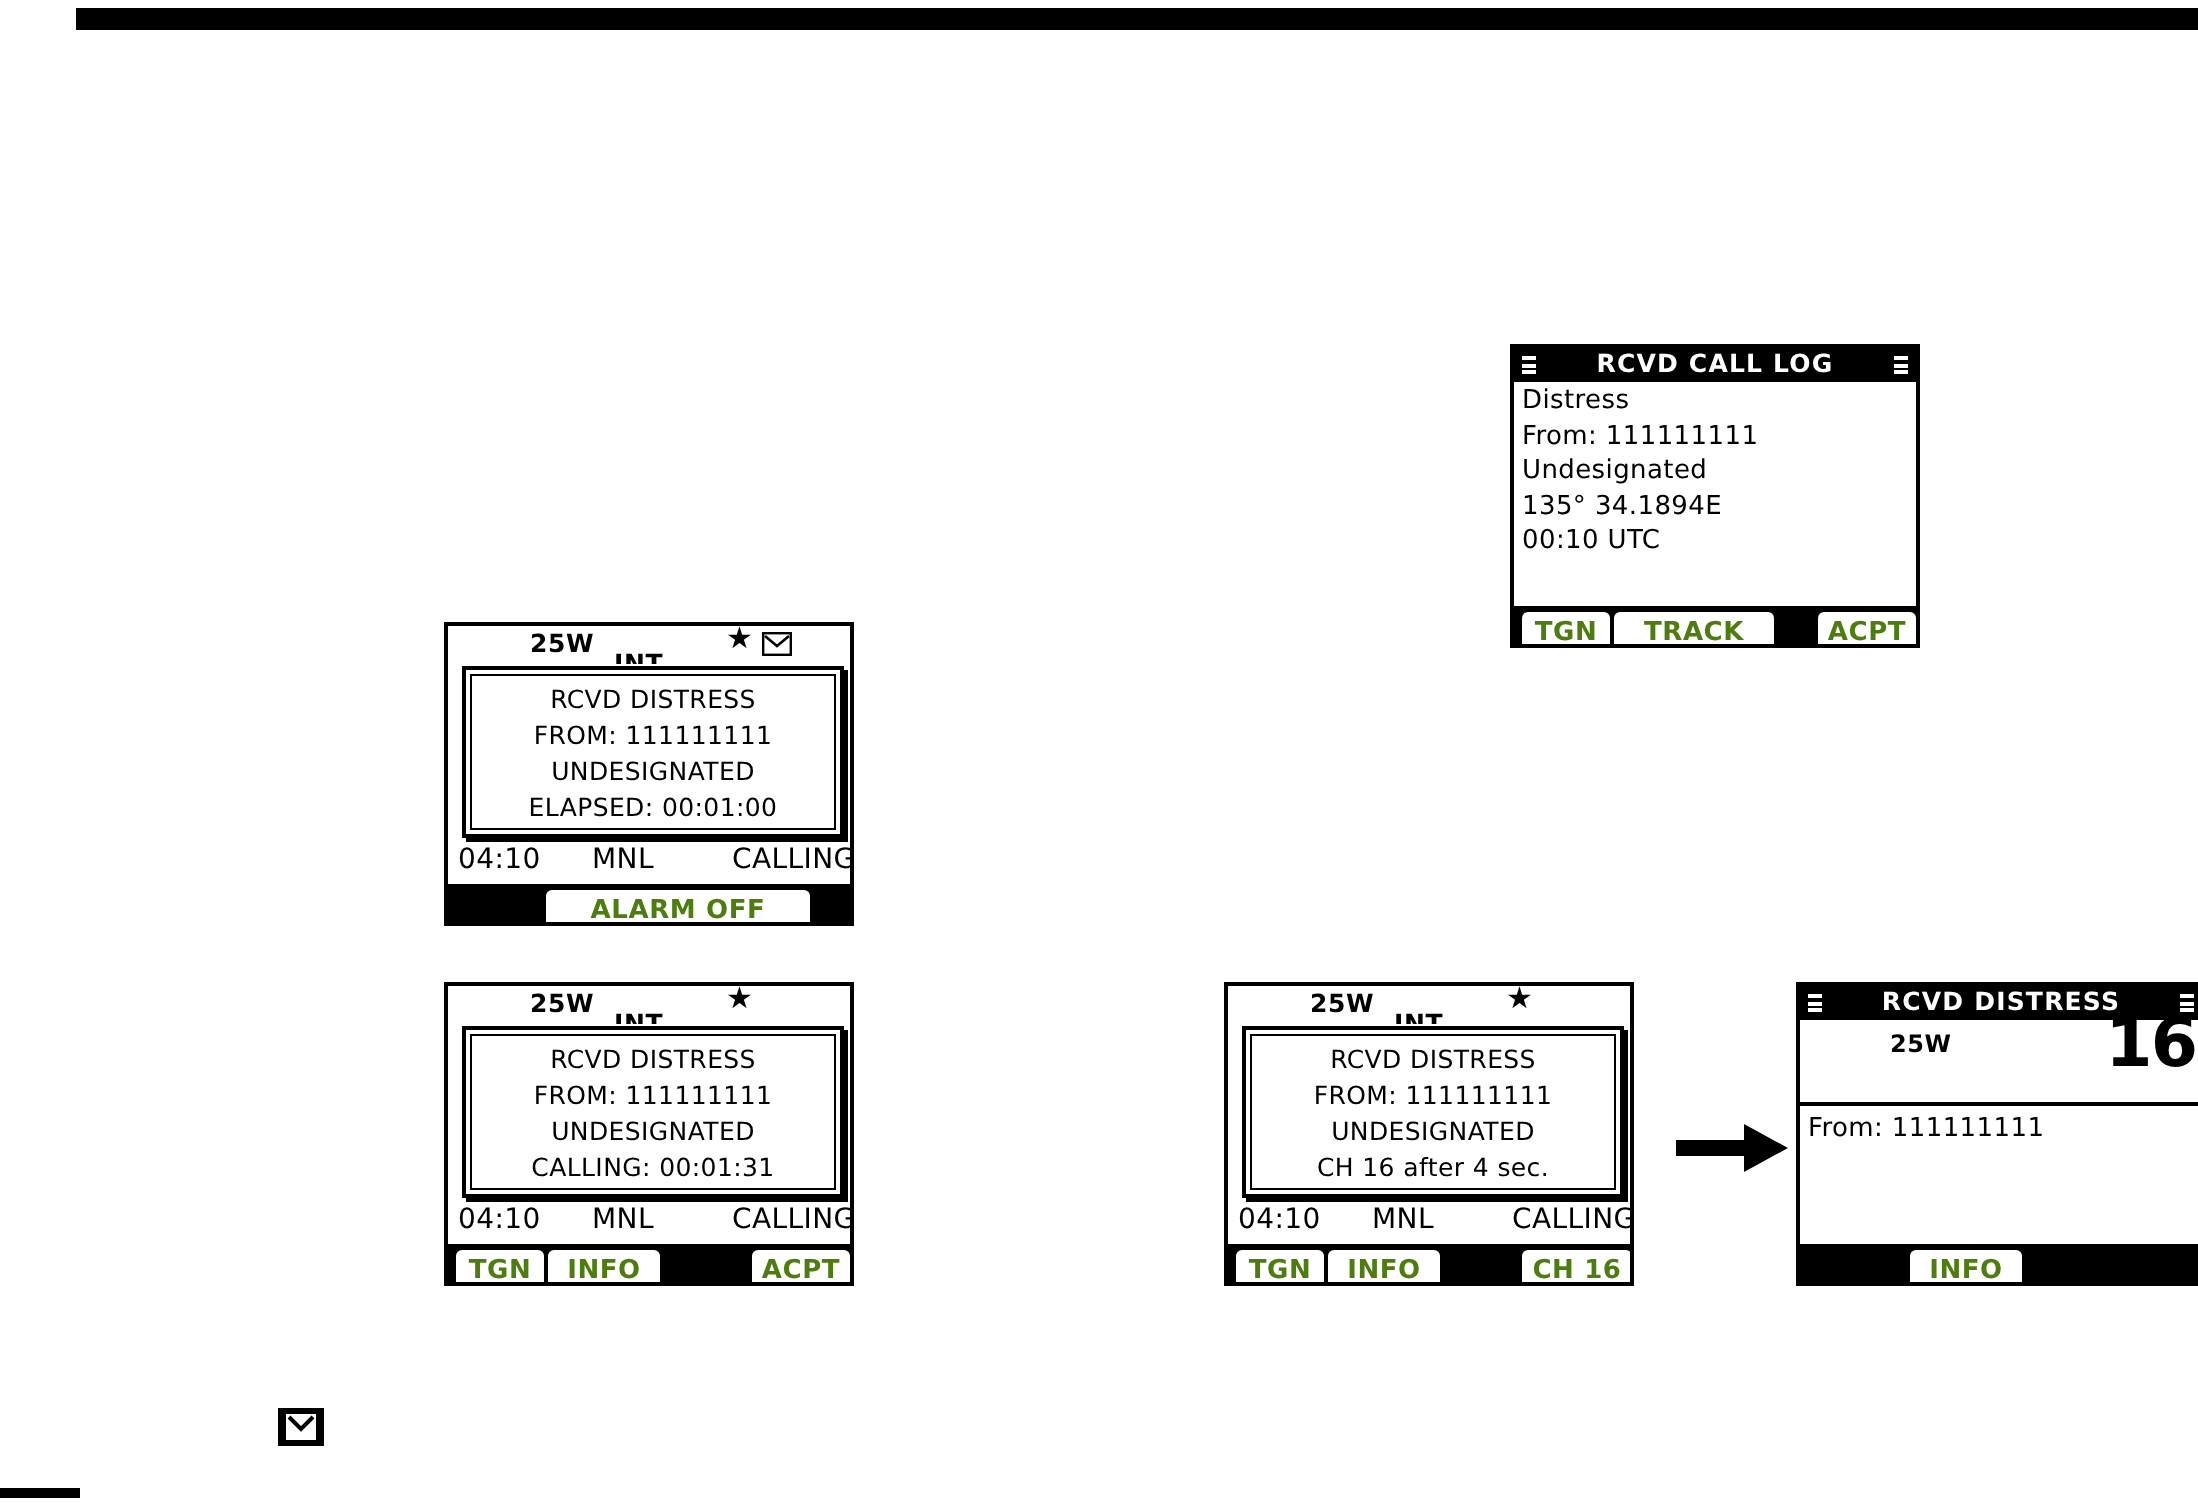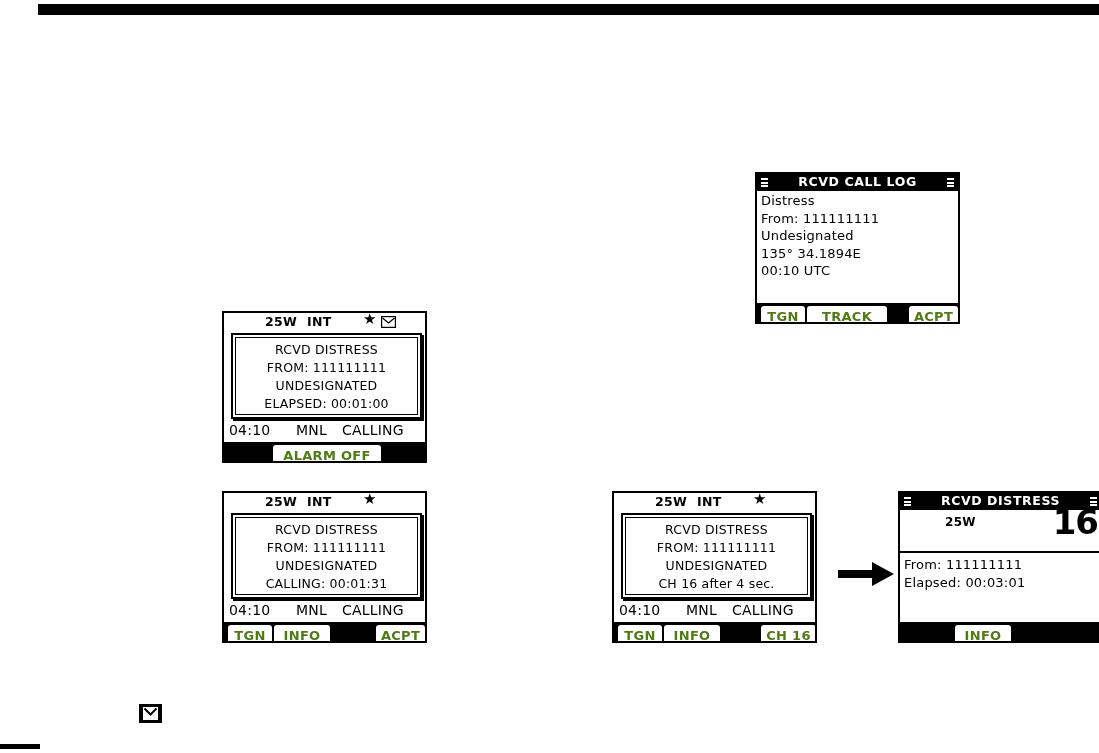--- a/index.html
+++ b/index.html
@@ -68,22 +68,22 @@
     align-items: center;
     font-size: 12.5px;
     letter-spacing: 0.3px;
     overflow: hidden;
   }
   .statusbar .sb-pwr {
     position: absolute; left: 41px; top: 1px;
     font-size: 12.5px; font-weight: 600;
   }
   .statusbar .sb-int {
-    position: absolute; left: 83px; top: 1px;
-    font-size: 12.5px; font-weight: 600;
+    position: absolute; left: 83px; top: 11px;
+    font-size: 12.5px; font-weight: 600; text-decoration: underline;
   }
   .statusbar .sb-star {
     position: absolute; left: 139px; top: -1px;
     font-size: 15px; line-height: 1;
   }
   .statusbar .sb-mail {
     position: absolute; left: 157px; top: 3px;
     width: 15px; height: 12px;
   }
 
@@ -116,21 +116,21 @@
 
   .infobar {
     position: absolute;
     left: 0; top: 109px;
     width: 100%; height: 21px;
     font-size: 14px;
     letter-spacing: 0.2px;
   }
   .infobar .ib-time { position: absolute; left: 5px; top: 0px; }
   .infobar .ib-mode { position: absolute; left: 72px; top: 0px; }
-  .infobar .ib-state { position: absolute; left: 118px; top: 0px; }
+  .infobar .ib-state { position: absolute; left: 142px; top: 0px; }
 
   
   .softbar {
     position: absolute;
     left: 0; top: 129px;
     width: 100%; height: 24px;
     background: #000000;
   }
   .softkey {
     position: absolute;
@@ -263,21 +263,21 @@
         <div class="popup-line">UNDESIGNATED</div>
         <div class="popup-line">ELAPSED: 00:01:00</div>
       </div>
     </div>
     <div class="infobar">
       <span class="ib-time">04:10</span>
       <span class="ib-mode">MNL</span>
       <span class="ib-state">CALLING</span>
     </div>
     <div class="softbar">
-      <div class="softkey" style="left:49px; width:108px;">ALARM OFF</div>
+      <div class="softkey" style="left:49px; width:132px;">ALARM OFF</div>
     </div>
   </div>
 
   <div class="lcd lcd-popup" style="left:222px; top:491px;">
     <div class="statusbar">
       <span class="sb-pwr">25W</span>
       <span class="sb-int">INT</span>
       <span class="sb-star">★</span>
     </div>
     <div class="popup-box">
@@ -345,21 +345,20 @@
           <i></i>
           <i></i>
         </span>
     </div>
     <div class="chan-head">
       <span class="pwr">25W</span>
       <span class="chan-num">16</span>
     </div>
     <div class="chan-body">
       <div class="list-line">From: 111111111</div>
-      <div class="list-line">Elapsed: 00:03:01</div>
     </div>
     <div class="softbar">
       <div class="softkey" style="left:4px; width:65px;margin-top:29px;">EXIT</div>
       <div class="softkey" style="left:55px; width:56px;">INFO</div>
     </div>
   </div>
 
   <div class="footnote-icon">
     <svg width="23" height="19" viewBox="0 0 23 19">
       <rect x="0" y="0" width="4" height="19" fill="#000"></rect>

